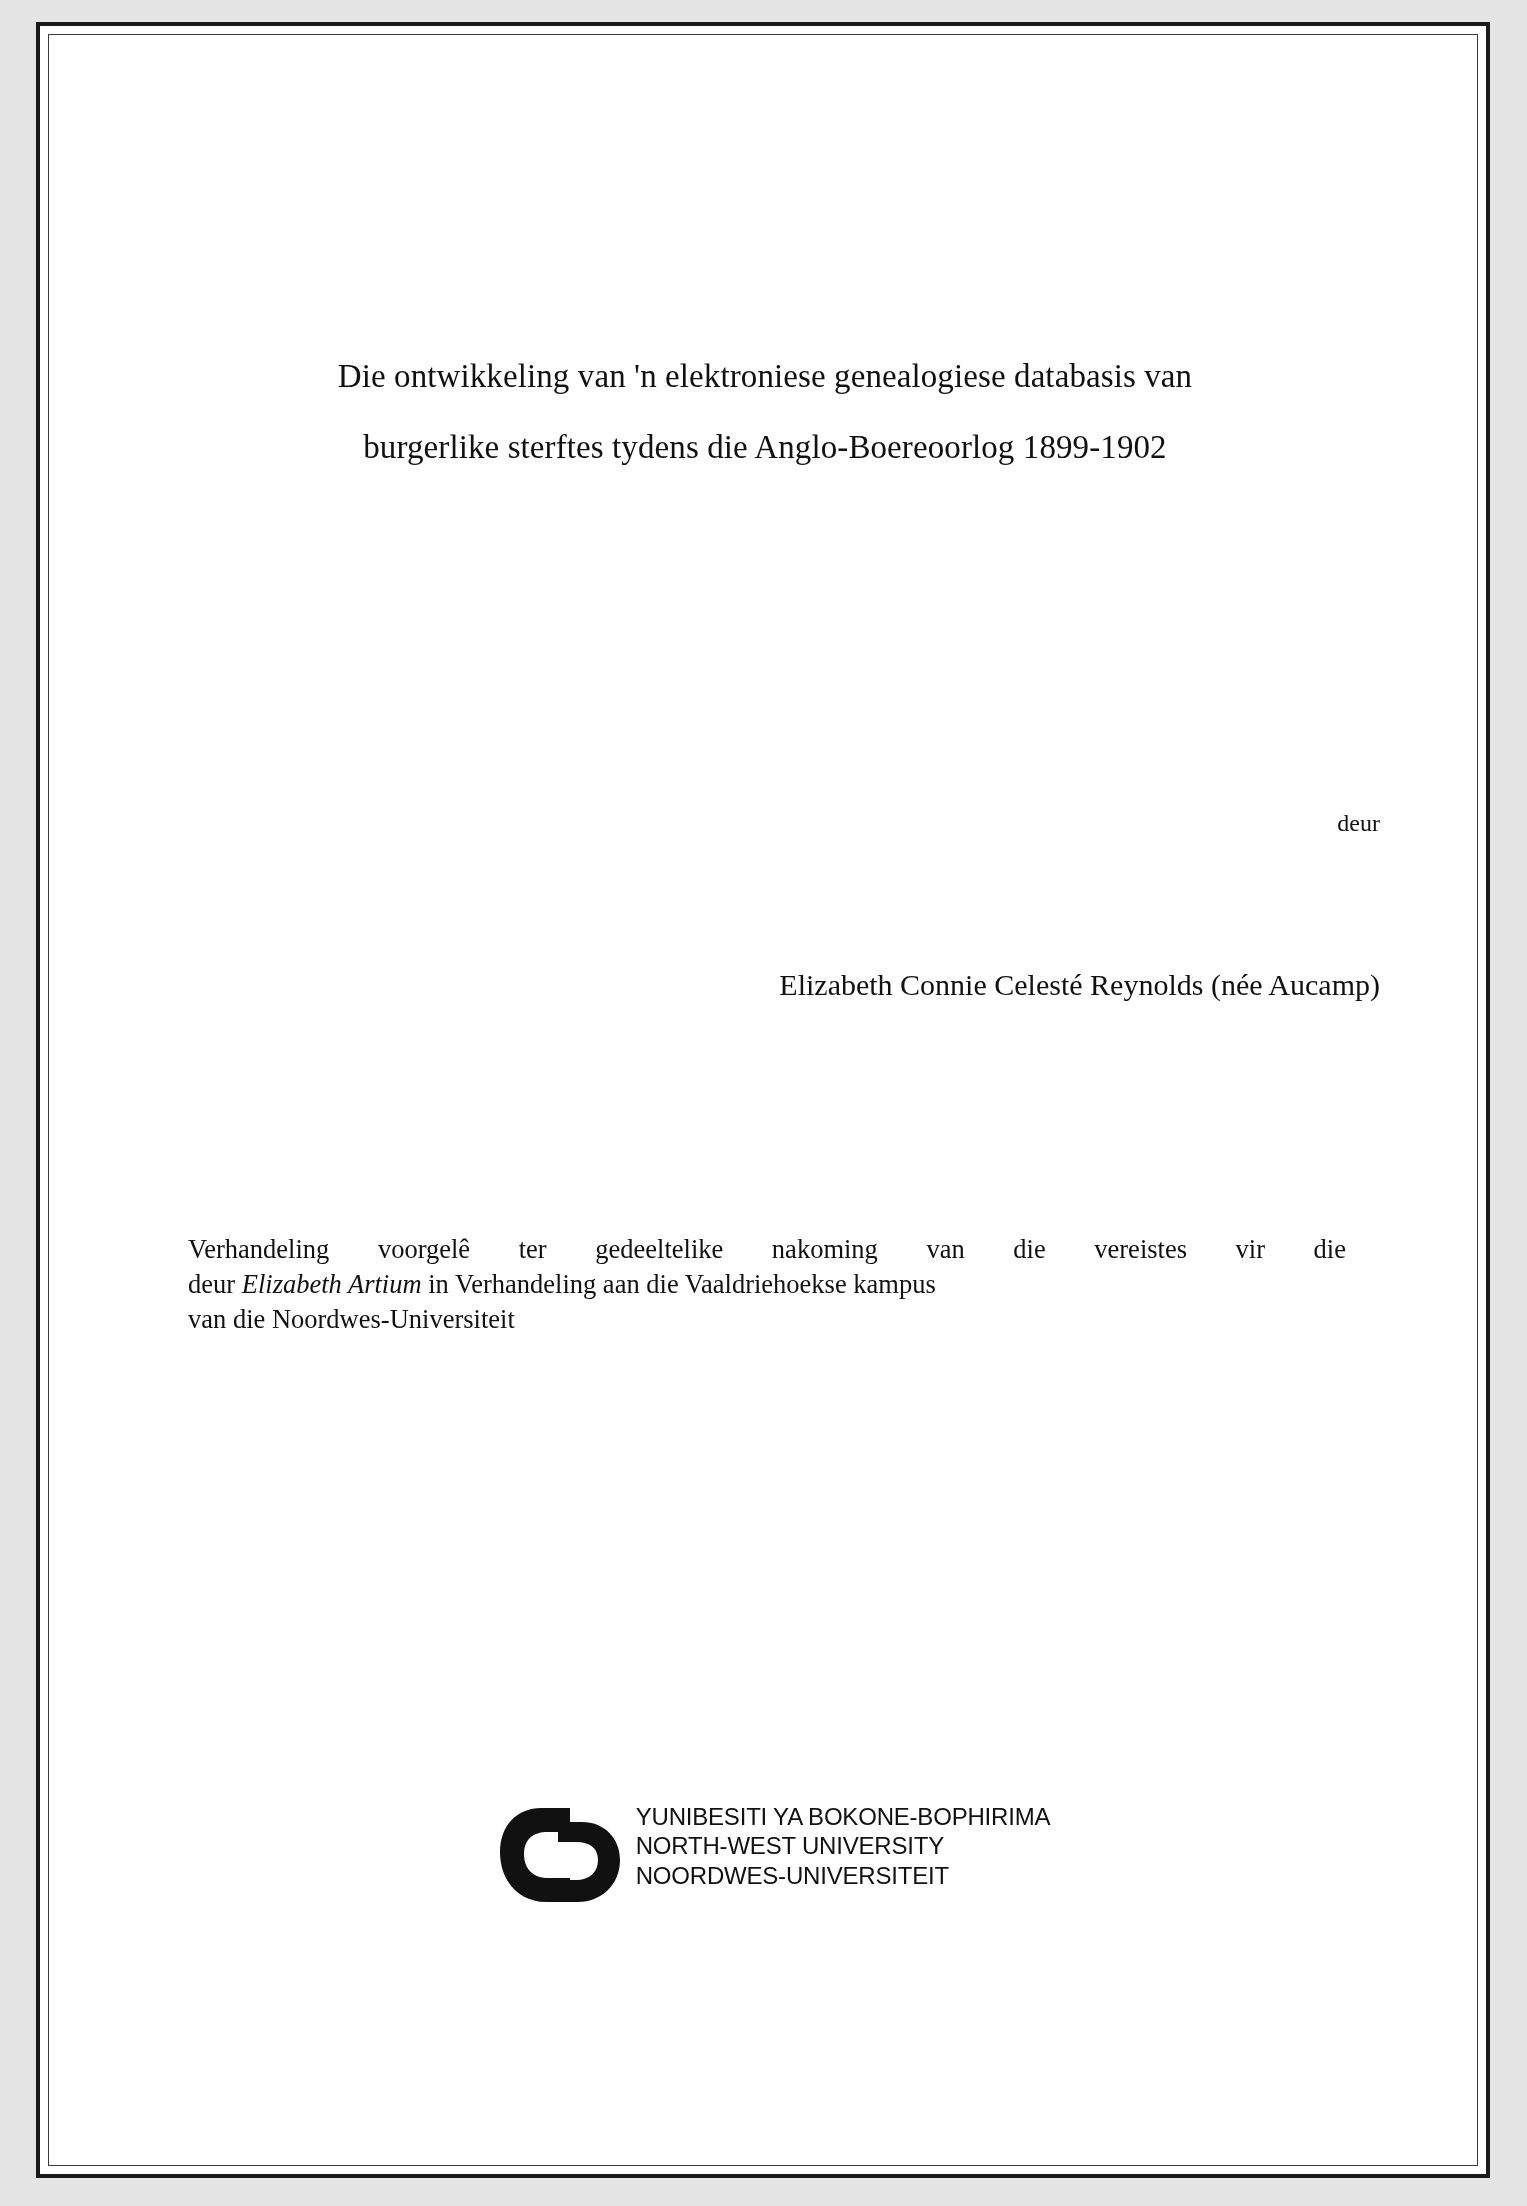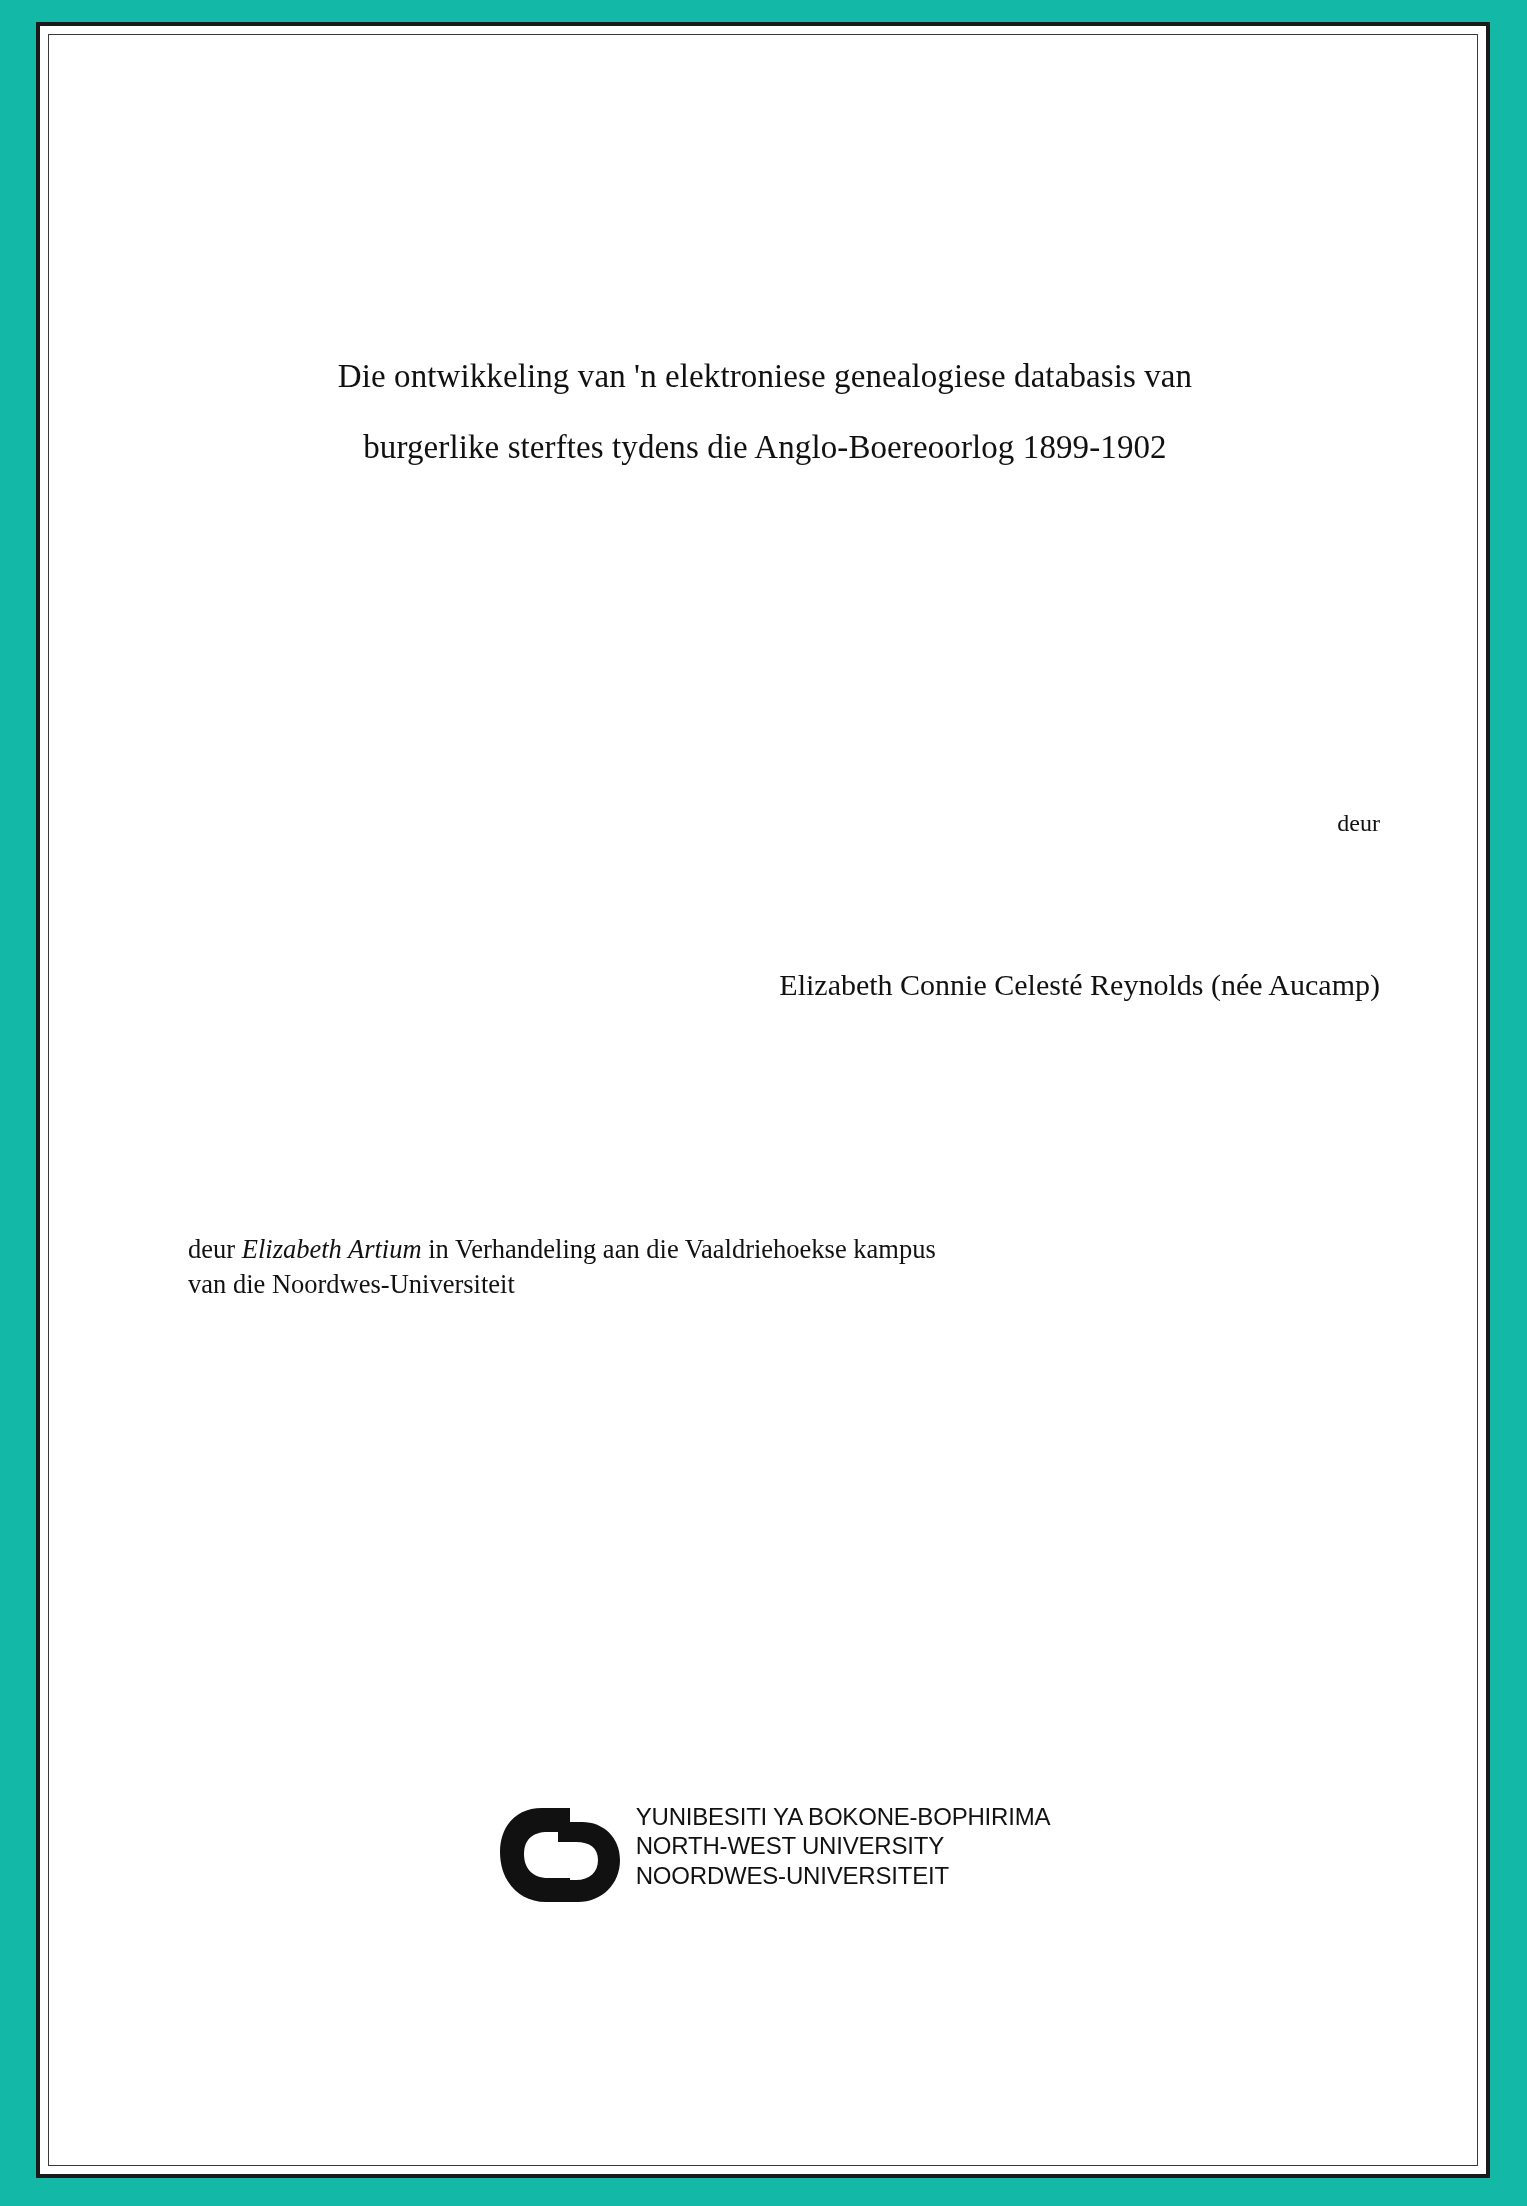--- a/index.html
+++ b/index.html
@@ -16,21 +16,21 @@
     overflow: hidden;
   }
 
   
   .page-scan {
     position: absolute;
     left: 0;
     top: 0;
     width: 1527px;
     height: 2206px;
-    background: #14b8a6;
+    background: #e5e5e5;
   }
 
   
   .page-frame {
     position: absolute;
     left: 36px;
     top: 22px;
     width: 1454px;
     height: 2156px;
     border: 4px solid #1a1a1a;
@@ -152,20 +152,21 @@
     <div class="title-block">
       <div class="title-line">Die ontwikkeling van 'n elektroniese genealogiese databasis van</div>
       <div class="title-line">burgerlike sterftes tydens die Anglo-Boereoorlog 1899-1902</div>
     </div>
 
     <div class="deur">deur</div>
 
     <div class="author">Elizabeth Connie Celesté Reynolds (née Aucamp)</div>
 
     <div class="statement">
+      <div class="l1">Verhandeling voorgelê ter gedeeltelike nakoming van die vereistes vir die</div>
       <div class="l2"><span>deur </span><em>Elizabeth Artium</em><span> in Verhandeling aan die Vaaldriehoekse kampus</span></div>
       <div class="l3">van die Noordwes-Universiteit</div>
     </div>
 
 
     <div class="logo-wrap">
       <div class="logo-mark">
         <svg viewBox="0 0 128 104" width="128" height="104" xmlns="http://www.w3.org/2000/svg" aria-hidden="true">
           <path d="M46 4 C20 4 4 22 4 48 C4 76 22 98 50 98 L74 98 L74 74 L52 74 C36 74 28 64 28 50 C28 36 36 28 52 28 L74 28 L74 4 Z" fill="#111111"></path>
           <path d="M62 18 L86 18 C108 18 124 34 124 56 C124 80 106 98 82 98 L62 98 L62 76 L80 76 C94 76 102 68 102 56 C102 44 94 38 80 38 L62 38 Z" fill="#111111"></path>

